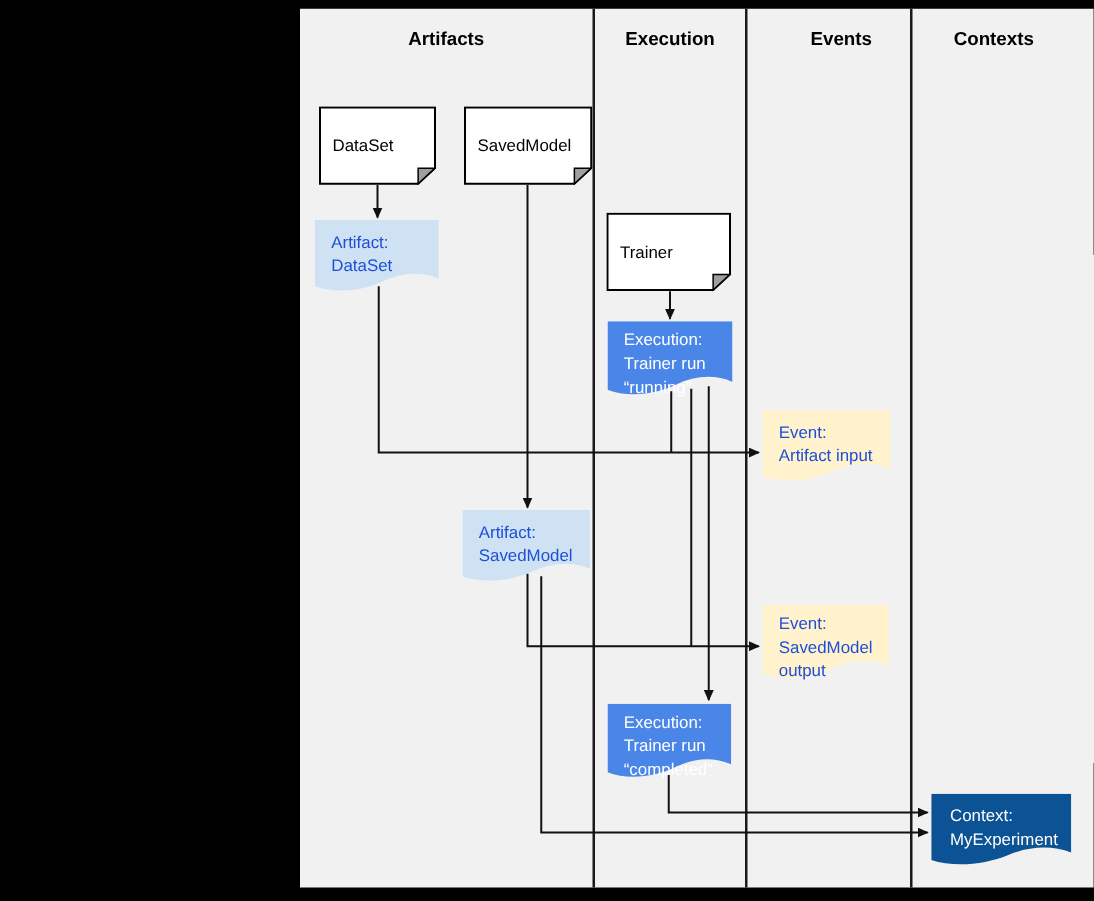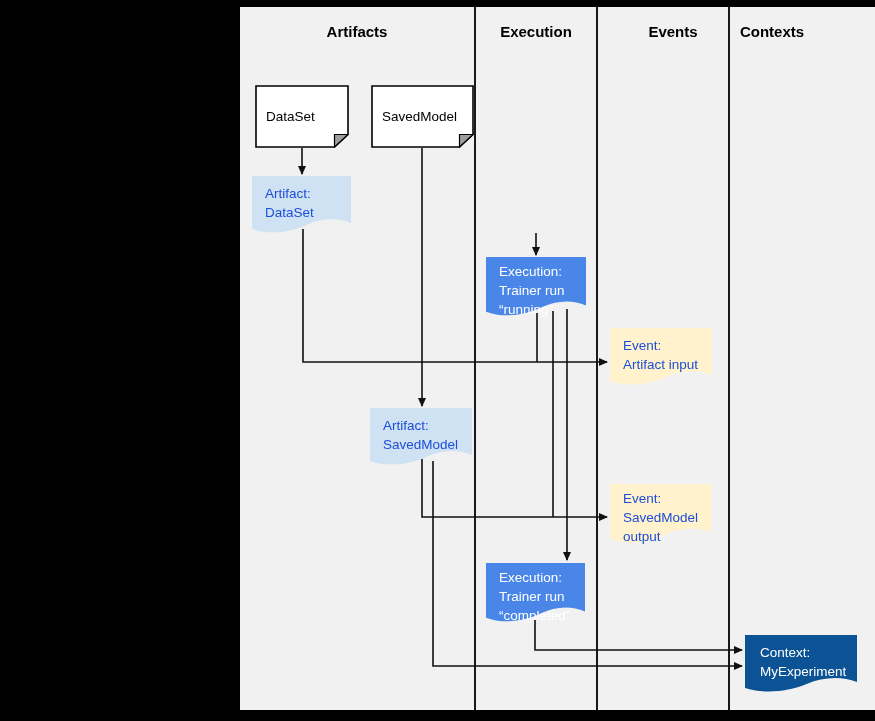--- a/index.html
+++ b/index.html
@@ -25,21 +25,21 @@
 <div id="canvas">
   <div id="panel">
 
     <div class="sep" style="left:234px"></div>
     <div class="sep" style="left:356px"></div>
     <div class="sep" style="left:488px"></div>
 
     <div class="colhead" style="left:0;width:234px">Artifacts</div>
     <div class="colhead" style="left:236px;width:120px">Execution</div>
     <div class="colhead" style="left:368px;width:130px">Events</div>
-    <div class="colhead" style="left:467px;width:130px">Contexts</div>
+    <div class="colhead" style="left:490px;width:130px">Contexts</div>
 
     <div class="node" style="left:15px;top:78px;width:94px;height:63px">
       <svg class="shape" width="94" height="63">
         <path d="M1,1 H93 V49.5 L79.5,62 H1 Z" stroke="#000" stroke-width="1.6" fill="#ffffff"></path>
         <path d="M79.5,62 L93,49.5 L79.5,49.5 Z" stroke="#000" stroke-width="1.2" fill="#9e9e9e"></path>
       </svg>
       <div class="doc-text">
           <span>DataSet</span>
         </div>
     </div>
@@ -47,20 +47,29 @@
     <div class="node" style="left:131px;top:78px;width:103px;height:63px">
       <svg class="shape" width="103" height="63">
         <path d="M1,1 H102 V49.5 L88.5,62 H1 Z" stroke="#000" stroke-width="1.6" fill="#ffffff"></path>
         <path d="M88.5,62 L102,49.5 L88.5,49.5 Z" stroke="#000" stroke-width="1.2" fill="#9e9e9e"></path>
       </svg>
       <div class="doc-text">
           <span>SavedModel</span>
         </div>
     </div>
 
+    <div class="node" style="left:245px;top:163px;width:100px;height:63px">
+      <svg class="shape" width="100" height="63">
+        <path d="M1,1 H99 V49.5 L85.5,62 H1 Z" stroke="#000" stroke-width="1.6" fill="#ffffff"></path>
+        <path d="M85.5,62 L99,49.5 L85.5,49.5 Z" stroke="#000" stroke-width="1.2" fill="#9e9e9e"></path>
+      </svg>
+      <div class="doc-text">
+          <span>Trainer</span>
+        </div>
+    </div>
 
     <div class="node" style="left:12px;top:169px;width:99px;height:62px">
       <svg class="shape" viewBox="0 0 100 62" preserveAspectRatio="none">
         <path d="M0,0 H100 V47 C86,41 70,42 55,49 C38,57 16,59 0,53 Z" fill="#cfe2f3"></path>
       </svg>
       <div class="wtext dark">
         <span>Artifact:</span>
         <span>DataSet</span>
       </div>
     </div>

